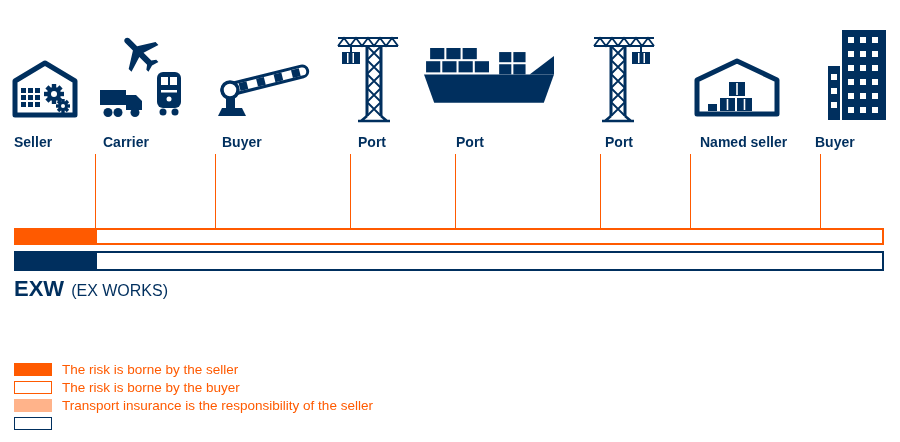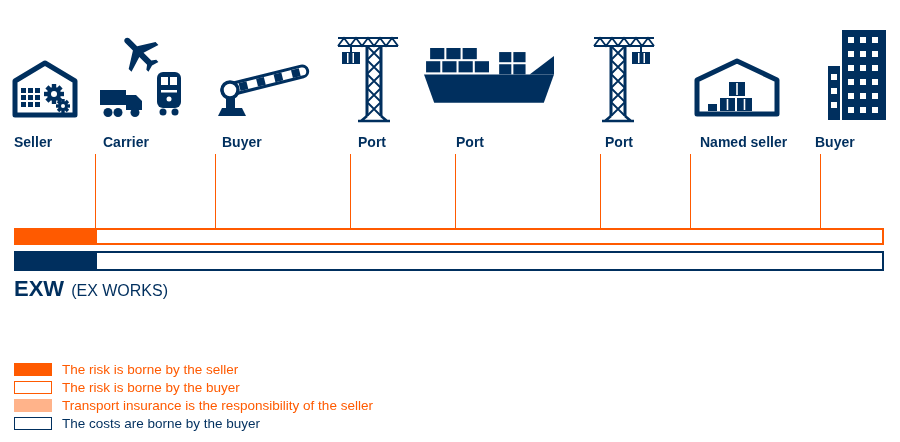--- a/index.html
+++ b/index.html
@@ -264,17 +264,16 @@
     <div class="legend-row">
       <div class="swatch sw-orange-outline"></div>
       <span class="legend-text t-orange">The risk is borne by the buyer</span>
     </div>
     <div class="legend-row">
       <div class="swatch sw-lorange"></div>
       <span class="legend-text t-orange">Transport insurance is the responsibility of the seller</span>
     </div>
     <div class="legend-row">
       <div class="swatch sw-navy-outline"></div>
-      <span class="legend-text t-navy">The costs are borne by the buyer</span>
     </div>
   </div>
 
 </div>
 
 </body></html>

